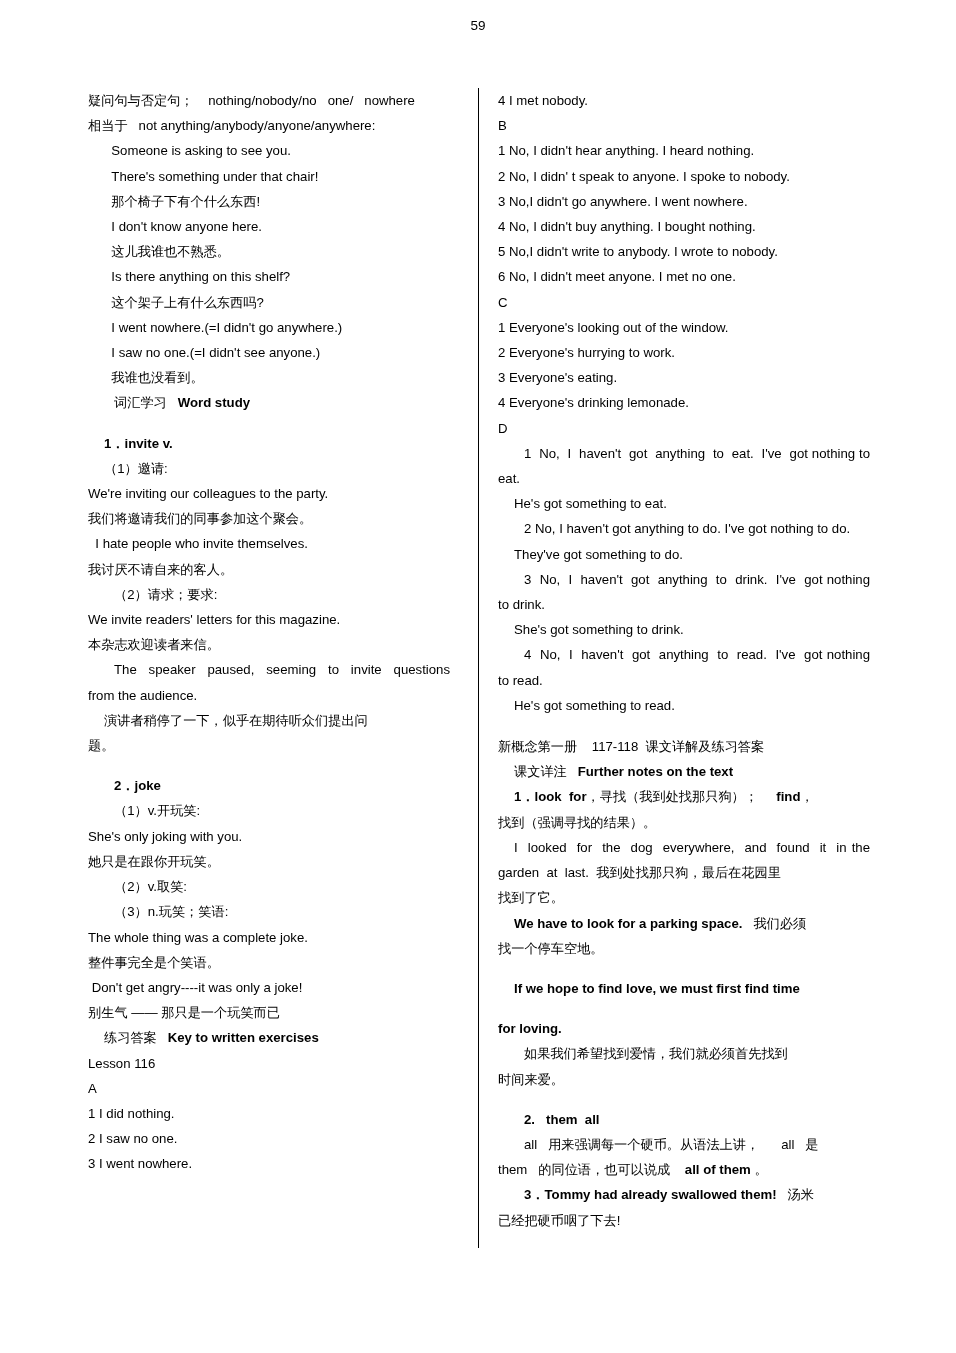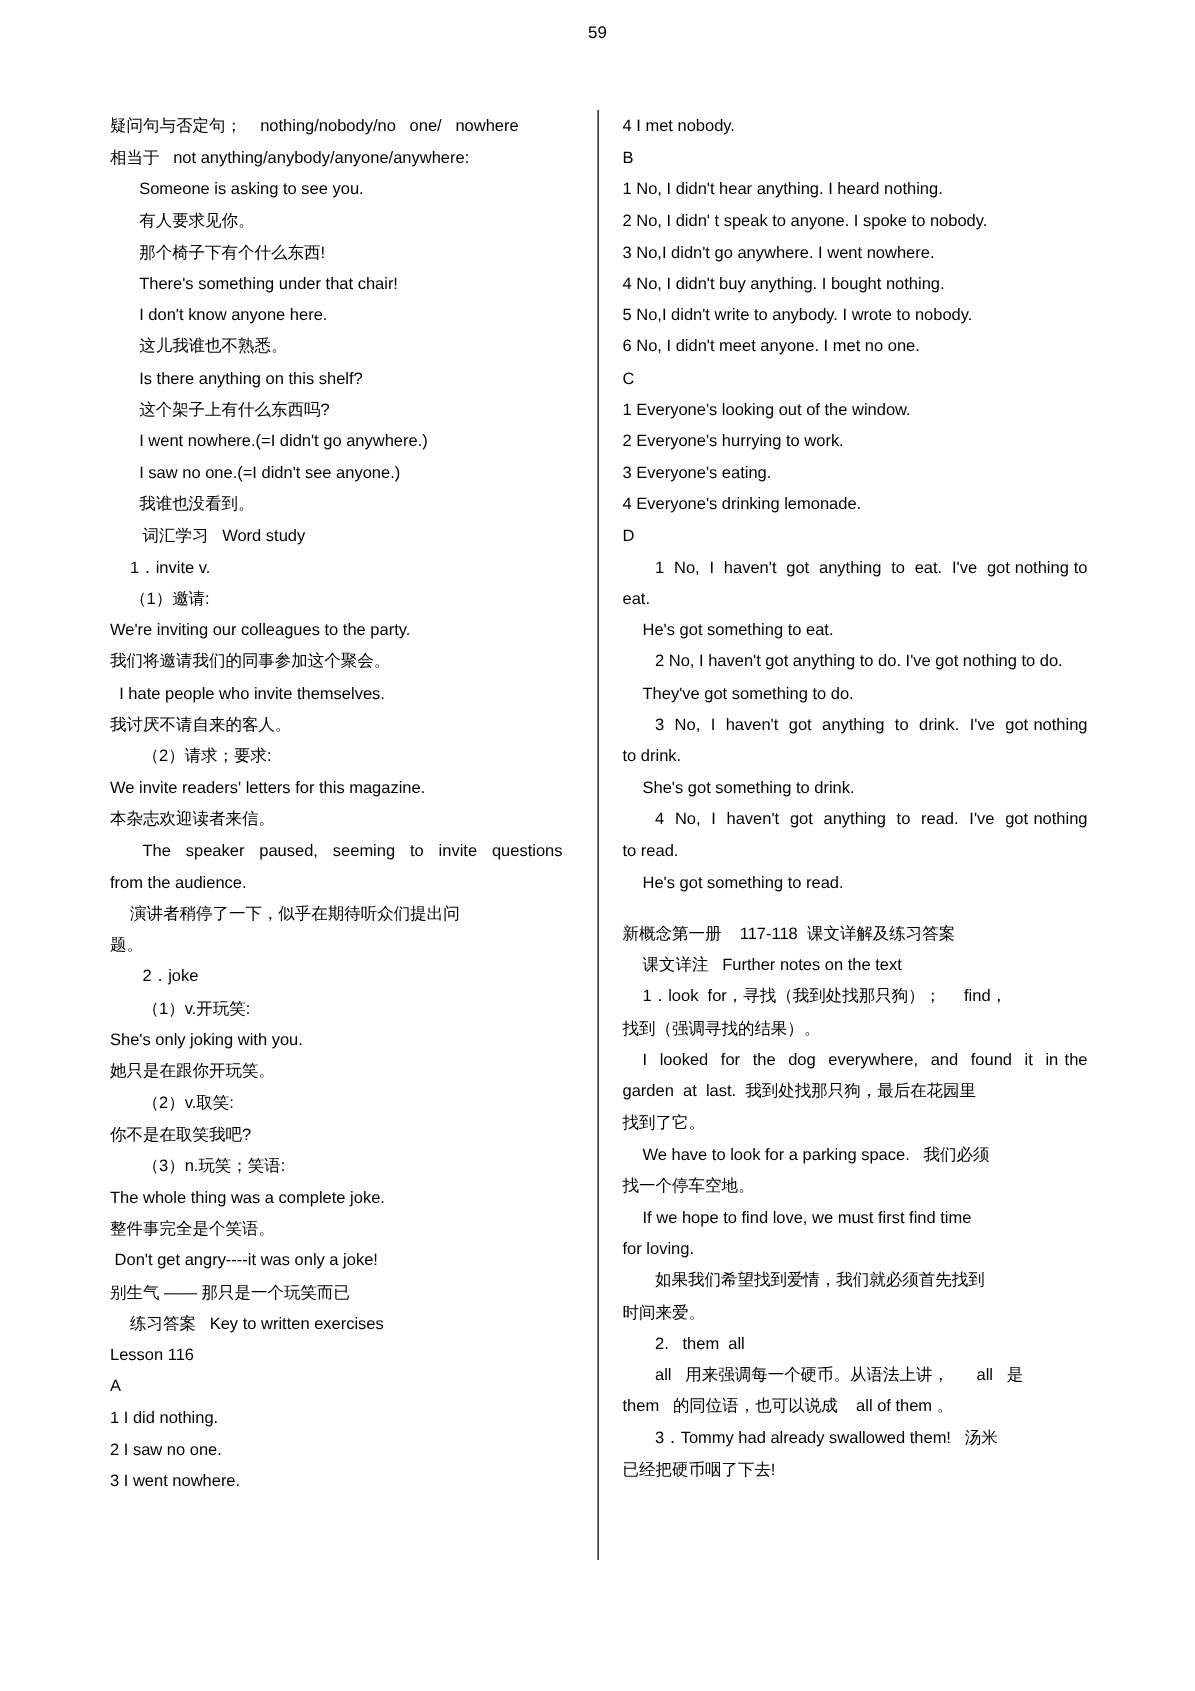--- a/index.html
+++ b/index.html
@@ -54,21 +54,21 @@
   }
   p {
     margin: 0;
     font-size: 13.2px;
     line-height: 25.2px;
     white-space: pre-wrap;
   }
   .ind0 { text-indent: 0; }
   .ind2 { text-indent: 16px; }
   .ind3 { text-indent: 26px; }
-  .bold { font-weight: normal; }
+  .bold { font-weight: bold; margin-top: 15px; }
   .just {
     text-align: justify;
     text-align-last: left;
   }
   .sp-above { margin-top: 16px; }
   .mixed { font-family: "Liberation Sans", "DejaVu Sans", sans-serif; }
 </style>
 </head>
 <body>
 
@@ -76,23 +76,22 @@
 
   <div class="page-number">59</div>
 
   <div class="columns">
 
     <div class="col col-left">
 
       <p class="ind0 mixed">疑问句与否定句；    nothing/nobody/no   one/   nowhere</p>
       <p class="ind0 mixed">相当于   not anything/anybody/anyone/anywhere:</p>
       <p class="ind2 mixed">  Someone is asking to see you.</p>
-      <p class="ind2 mixed">  有人要求见你。</p>
+      <p class="ind2 mixed">  There's something under that chair!</p>
       <p class="ind2 mixed">  那个椅子下有个什么东西!</p>
-      <p class="ind2 mixed">  There's something under that chair!</p>
       <p class="ind2 mixed">  I don't know anyone here.</p>
       <p class="ind2 mixed">  这儿我谁也不熟悉。</p>
       <p class="ind2 mixed">  Is there anything on this shelf?</p>
       <p class="ind2 mixed">  这个架子上有什么东西吗?</p>
       <p class="ind2 mixed">  I went nowhere.(=I didn't go anywhere.)</p>
       <p class="ind2 mixed">  I saw no one.(=I didn't see anyone.)</p>
       <p class="ind2 mixed">  我谁也没看到。</p>
 
       <p class="ind3 mixed"><span>词汇学习</span>&nbsp;&nbsp;&nbsp;<span class="bold">Word study</span></p>
 
@@ -107,21 +106,20 @@
       <p class="ind0 mixed">本杂志欢迎读者来信。</p>
       <p class="ind3 mixed just">The  speaker  paused,  seeming  to  invite  questions from the audience.</p>
       <p class="ind2 mixed">演讲者稍停了一下，似乎在期待听众们提出问</p>
       <p class="ind0 mixed">题。</p>
 
       <p class="ind3 bold mixed">2．joke</p>
       <p class="ind3 mixed">（1）v.开玩笑:</p>
       <p class="ind0 mixed">She's only joking with you.</p>
       <p class="ind0 mixed">她只是在跟你开玩笑。</p>
       <p class="ind3 mixed">（2）v.取笑:</p>
-      <p class="ind0 mixed">你不是在取笑我吧?</p>
       <p class="ind3 mixed">（3）n.玩笑；笑语:</p>
       <p class="ind0 mixed">The whole thing was a complete joke.</p>
       <p class="ind0 mixed">整件事完全是个笑语。</p>
       <p class="ind0 mixed"> Don't get angry----it was only a joke!</p>
       <p class="ind0 mixed">别生气 —— 那只是一个玩笑而已</p>
 
       <p class="ind2 mixed"><span>练习答案</span>&nbsp;&nbsp;&nbsp;<span class="bold">Key to written exercises</span></p>
 
       <p class="ind0 mixed">Lesson 116</p>
       <p class="ind0 mixed">A</p>

